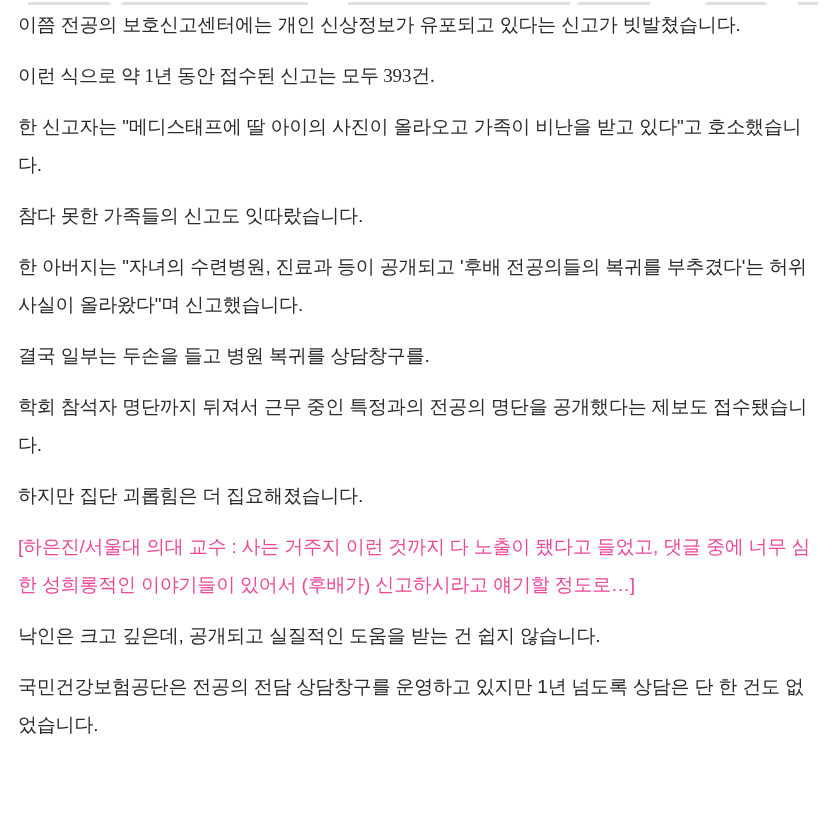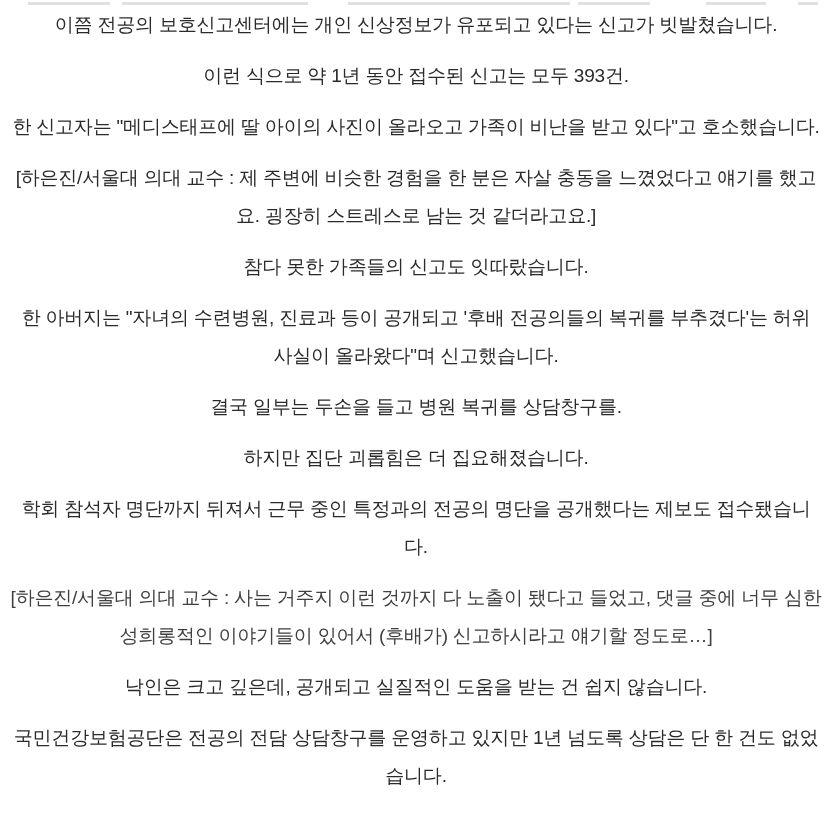--- a/index.html
+++ b/index.html
@@ -35,43 +35,42 @@
       #dcdcdc 688px, #dcdcdc 748px,
       transparent 748px, transparent 780px,
       #dcdcdc 780px, #dcdcdc 812px,
       transparent 812px);
     opacity: 0.9;
   }
   .article {
     padding-top: 1px;
   }
   .para {
-    margin: 0 0 13px 0;
+    margin: 0 0 13px 8px;
     font-size: 19px;
     line-height: 38px;
     font-weight: 400;
     color: #2a2a2a;
     letter-spacing: -0.2px;
     word-break: normal;
     overflow-wrap: break-word;
-    text-align: center;
+    text-align: left;
   }
 </style>
 </head>
 <body style="background: rgb(255, 255, 255);">
 
 <div class="page">
   <div class="top-remnant"></div>
   <main class="article">
       <p class="para" style="color: rgb(42, 42, 42);">이쯤 전공의 보호신고센터에는 개인 신상정보가 유포되고 있다는 신고가 빗발쳤습니다.</p>
-      <p class="para" style="color: rgb(42, 42, 42);">이런 식으로 약 1년 동안 접수된 신고는 모두 393건.</p>
+      <p class="para" style="color: rgb(42, 42, 42); font-family: Liberation Serif, serif;">이런 식으로 약 1년 동안 접수된 신고는 모두 393건.</p>
       <p class="para" style="color: rgb(42, 42, 42);">한 신고자는 "메디스태프에 딸 아이의 사진이 올라오고 가족이 비난을 받고 있다"고 호소했습니다.</p>
-      <p class="para" style="color: rgb(42, 42, 42);">[하은진/서울대 의대 교수 : 제 주변에 비슷한 경험을 한 분은 자살 충동을 느꼈었다고 얘기를 했고요. 굉장히 스트레스로 남는 것 같더라고요.]</p>
       <p class="para" style="color: rgb(42, 42, 42);">참다 못한 가족들의 신고도 잇따랐습니다.</p>
       <p class="para" style="color: rgb(42, 42, 42);">한 아버지는 "자녀의 수련병원, 진료과 등이 공개되고 '후배 전공의들의 복귀를 부추겼다'는 허위 사실이 올라왔다"며 신고했습니다.</p>
       <p class="para" style="color: rgb(42, 42, 42);">결국 일부는 두손을 들고 병원 복귀를 상담창구를.</p>
+      <p class="para" style="color: rgb(42, 42, 42);">학회 참석자 명단까지 뒤져서 근무 중인 특정과의 전공의 명단을 공개했다는 제보도 접수됐습니다.</p>
       <p class="para" style="color: rgb(42, 42, 42);">하지만 집단 괴롭힘은 더 집요해졌습니다.</p>
-      <p class="para" style="color: rgb(42, 42, 42);">학회 참석자 명단까지 뒤져서 근무 중인 특정과의 전공의 명단을 공개했다는 제보도 접수됐습니다.</p>
-      <p class="para" style="color: #404040;">[하은진/서울대 의대 교수 : 사는 거주지 이런 것까지 다 노출이 됐다고 들었고, 댓글 중에 너무 심한 성희롱적인 이야기들이 있어서 (후배가) 신고하시라고 얘기할 정도로…]</p>
+      <p class="para" style="color: #ec4899;">[하은진/서울대 의대 교수 : 사는 거주지 이런 것까지 다 노출이 됐다고 들었고, 댓글 중에 너무 심한 성희롱적인 이야기들이 있어서 (후배가) 신고하시라고 얘기할 정도로…]</p>
       <p class="para" style="color: rgb(42, 42, 42);">낙인은 크고 깊은데, 공개되고 실질적인 도움을 받는 건 쉽지 않습니다.</p>
       <p class="para" style="color: rgb(42, 42, 42);">국민건강보험공단은 전공의 전담 상담창구를 운영하고 있지만 1년 넘도록 상담은 단 한 건도 없었습니다.</p>
     </main>
 </div>
 
 </body></html>

